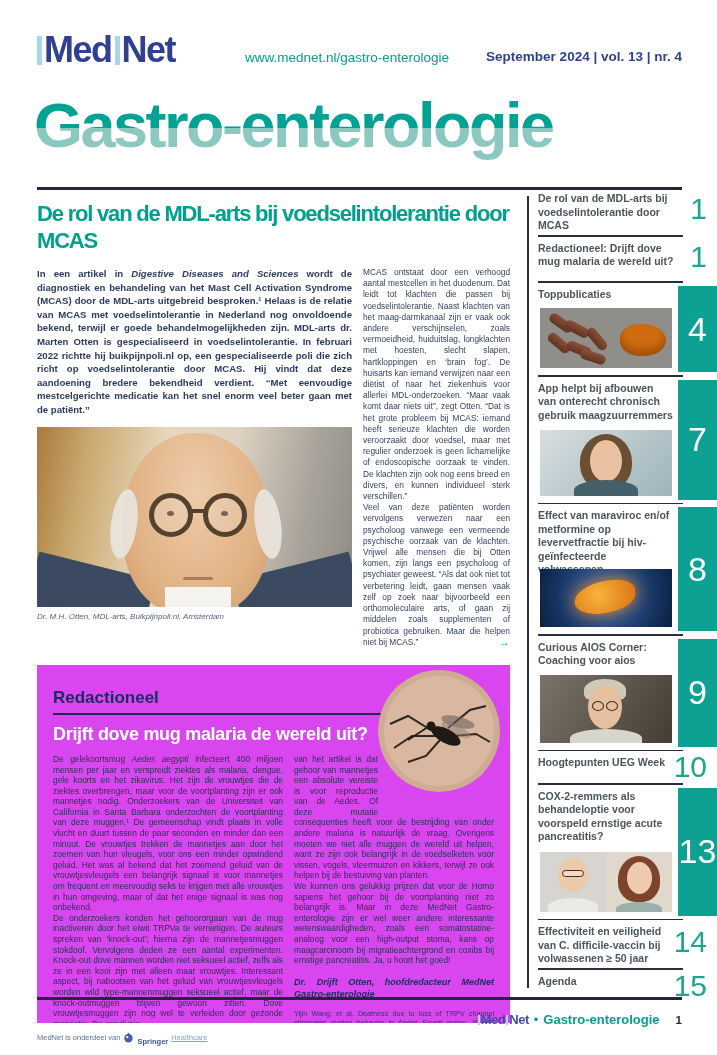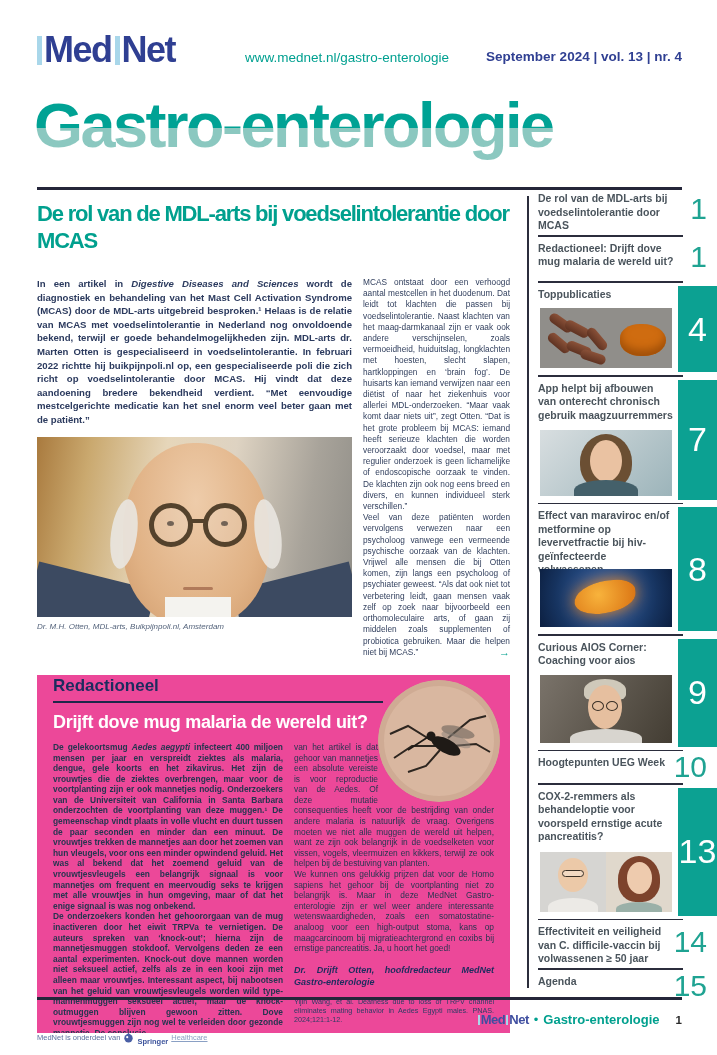--- a/index.html
+++ b/index.html
@@ -24,21 +24,21 @@
     -webkit-background-clip:text; background-clip:text; color:transparent;
   }
   @supports not ((-webkit-background-clip:text) or (background-clip:text)) {
     #masthead .mh-title { background:none; color:#00a294; }
   }
   #masthead-rule { position:absolute; left:37px; top:187px; width:645px; height:2.5px; background:#24263a; }
 
   
   #main { position:absolute; left:37px; top:196px; width:473px; }
   #article-title { color:#00a08e; font-size:22px; font-weight:bold; letter-spacing:-1.2px; line-height:27px; margin-top:4px; }
-  .article-cols { display:flex; gap:11px; margin-top:23px; }
+  .article-cols { display:flex; gap:11px; margin-top:13px; }
   .acol-l { width:315px; }
   .acol-r { width:147px; }
   .intro { font-size:9.6px; font-weight:bold; line-height:13.6px; text-align:justify; color:#2b3a5e; hyphens:auto; overflow-wrap:break-word; }
   .intro i { font-style:italic; }
   .bodytext { font-size:8.3px; line-height:11.2px; text-align:justify; color:#33415f; hyphens:auto; overflow-wrap:break-word; }
   .bodytext + .bodytext { margin-top:0; }
   .arrow { color:#00a08e; font-weight:bold; font-size:11px; float:right; }
 
   
   .photo-otten { position:relative; width:315px; height:180px; margin-top:10px; overflow:hidden;
@@ -57,26 +57,26 @@
   .photo-otten .eye { position:absolute; top:84px; width:7px; height:5px; background:#4a3a2c; border-radius:50%; }
   .photo-otten .eye.el { left:130px; } .photo-otten .eye.er { left:184px; }
   .photo-otten .mouth { position:absolute; left:146px; top:150px; width:30px; height:3px; background:#b07a5a; border-radius:2px; }
   .photo-otten .shirt { position:absolute; left:128px; top:160px; width:66px; height:30px; background:#f4f3ef; }
   .photo-otten .suit { position:absolute; top:138px; width:120px; height:70px; background:#3c4a61; }
   .photo-otten .suit.sl { left:-8px; transform:rotate(14deg); }
   .photo-otten .suit.sr { left:202px; transform:rotate(-14deg); }
   .photo-caption { margin-top:5px; font-size:8px; font-style:italic; color:#55647c; }
 
   
-  #editorial { position:relative; width:473px; height:358px; margin-top:17px; background:#ec4899; padding:1px 16px; overflow:hidden; }
+  #editorial { position:relative; width:473px; height:358px; margin-top:17px; background:#d946ef; padding:23px 16px; overflow:hidden; }
   .ed-kicker { font-size:17px; font-weight:bold; color:#1c2c5e; width:330px; border-bottom:2.5px solid #1e2749; padding-bottom:5px; }
   .ed-title { margin-top:9px; font-size:18px; font-weight:bold; letter-spacing:-0.3px; color:#ffffff; width:340px; }
   .ed-cols { display:flex; gap:11px; margin-top:9px; }
   .edcol { font-size:8.4px; line-height:10.6px; text-align:justify; color:#263550; hyphens:auto; overflow-wrap:break-word; }
-  .edcol.c1 { width:230px;font-weight:bold; }
+  .edcol.c1 { width:230px; }
   .edcol.c2 { width:200px; }
   .edcol i { font-style:italic; }
   .ed-spacer { float:right; width:116px; height:62px; }
   .ed-byline { margin-top:10px; font-size:9px; font-weight:bold; font-style:italic; color:#1c2c5e; line-height:12px; }
   .ed-ref { margin-top:9px; font-size:7.2px; line-height:9.2px; color:#2c3c64; }
   .mosq-circle { position:absolute; top:5px; right:10px; width:122px; height:122px; border-radius:50%; overflow:hidden; }
 
   
   #v-divider { position:absolute; left:527px; top:196px; width:2px; height:792px; background:#2b2d3c; }
 

